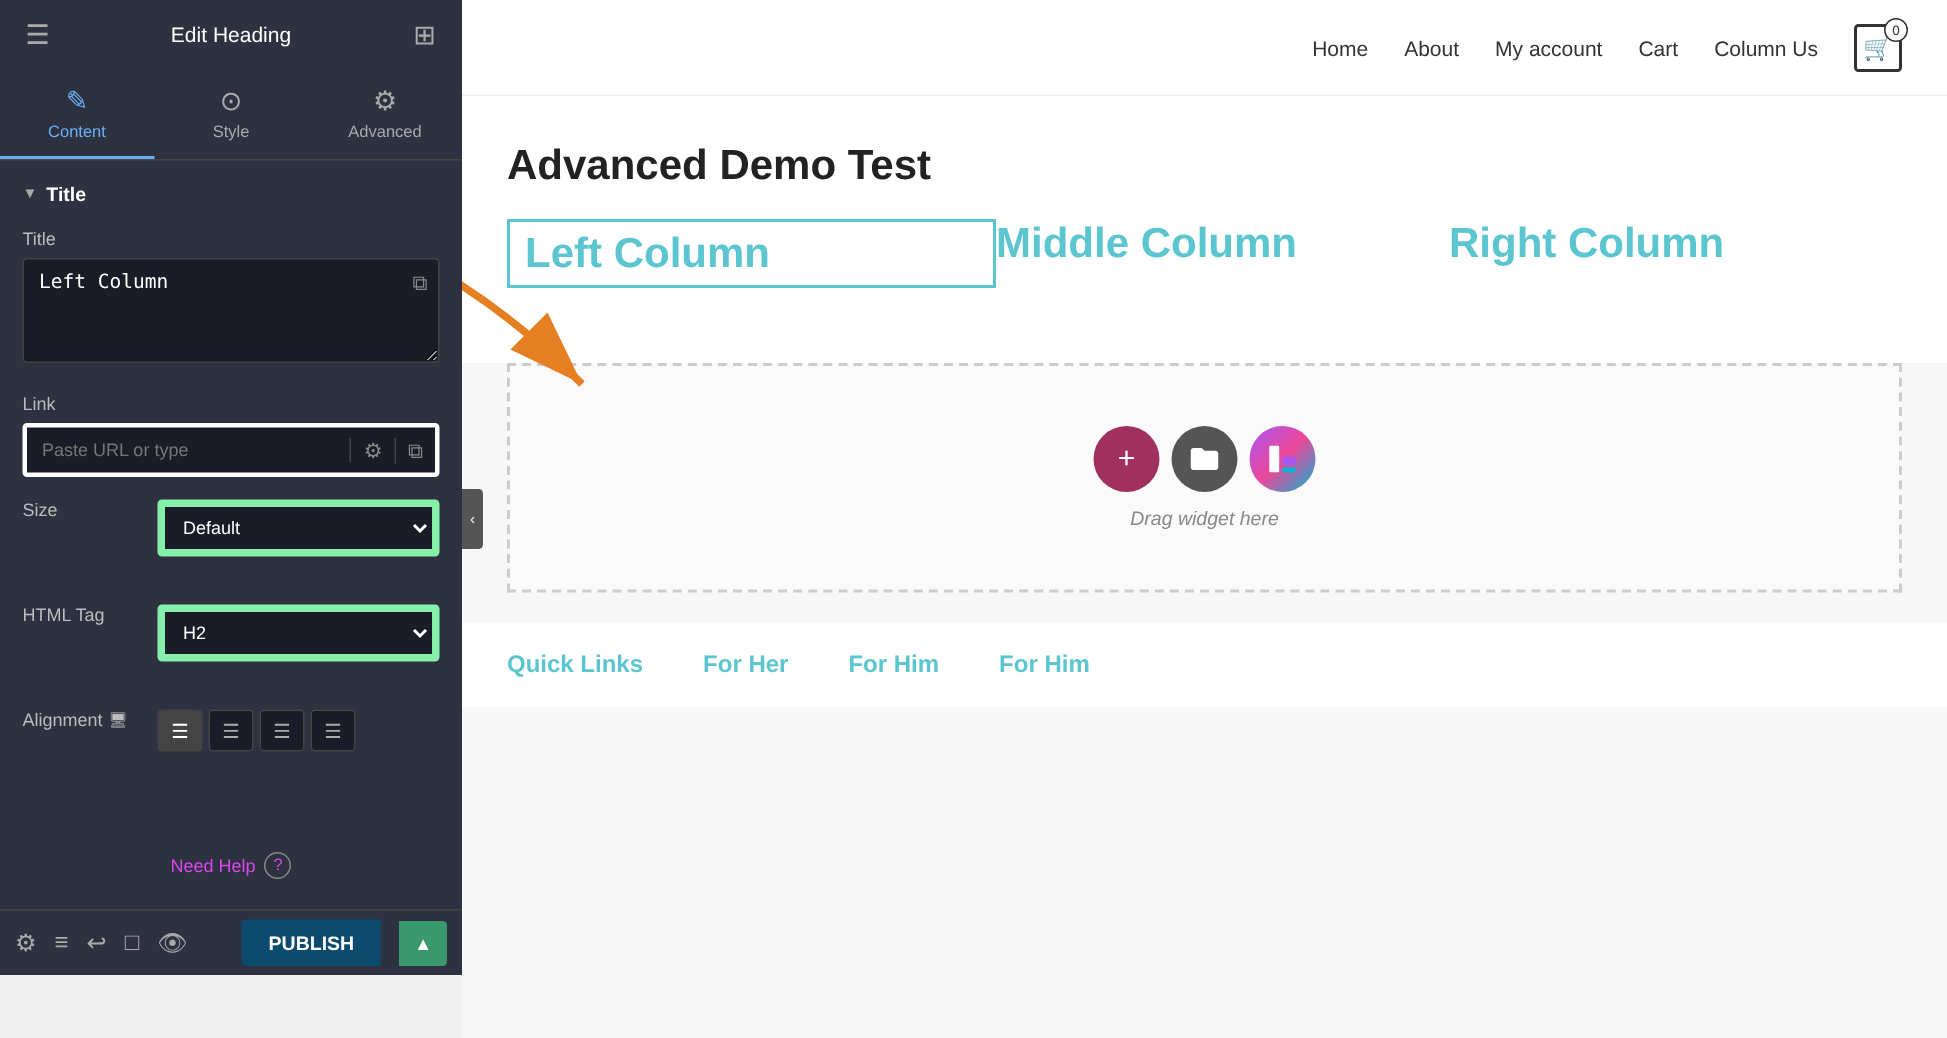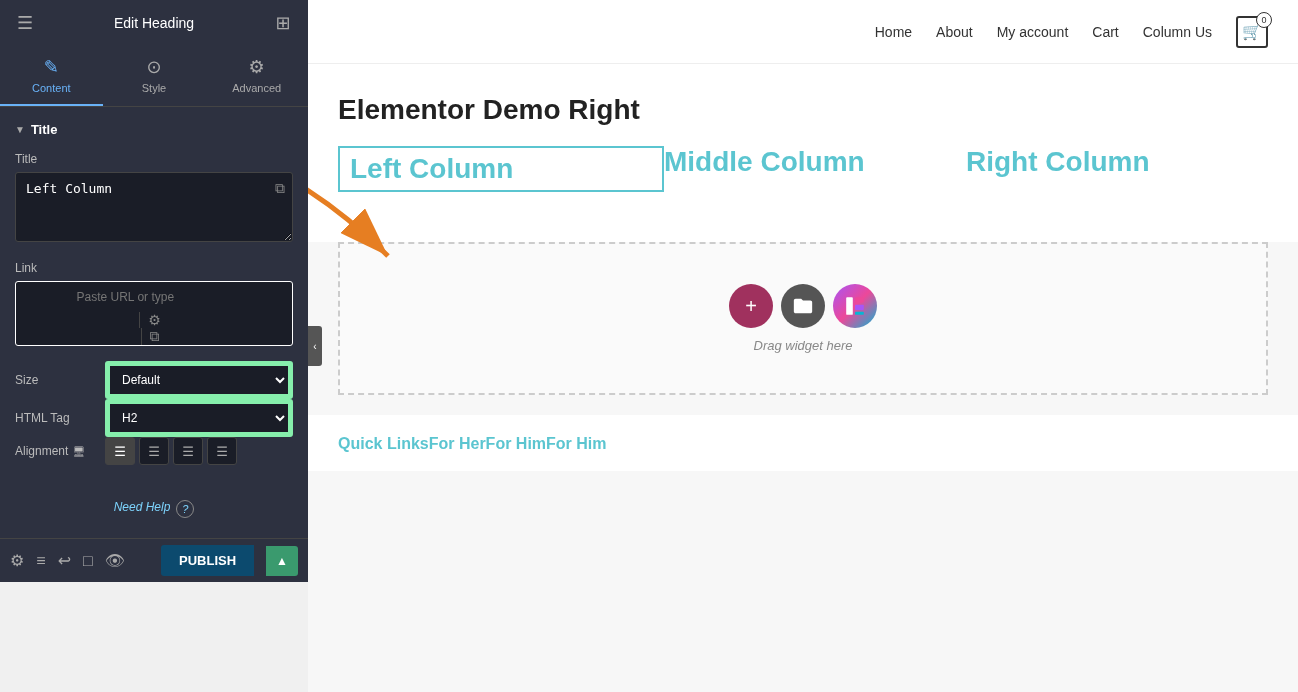--- a/index.html
+++ b/index.html
@@ -121,24 +121,23 @@
       top: 8px;
       color: #888;
       font-size: 14px;
       cursor: pointer;
     }
 
     .link-row {
       display: flex;
       align-items: center;
       background: #1a1d27;
-      border: 1px solid #ffffff;
+      border: 3px solid #ffffff;
       border-radius: 3px;
       margin-bottom: 15px;
-      flex-direction: column;
     }
     .link-input {
       flex: 1;
       background: transparent;
       border: none;
       color: #888;
       font-size: 12px;
       padding: 8px 10px;
       outline: none;
     }
@@ -148,22 +147,22 @@
       font-size: 14px;
       cursor: pointer;
       border-left: 1px solid #444;
     }
     .link-icon-btn:last-child {
       border-left: 1px solid #444;
     }
 
     .form-row {
       display: flex;
-      align-items: center;
-      margin-bottom: 0;
+      align-items: flex-start;
+      margin-bottom: 32px;
     }
     .form-row-label {
       color: #bbb;
       font-size: 12px;
       width: 90px;
       flex-shrink: 0;
       display: flex;
       align-items: center;
       gap: 4px;
     }
@@ -199,27 +198,27 @@
       justify-content: center;
     }
     .align-btn.active {
       background: #444;
       color: #fff;
     }
 
     .need-help {
       text-align: center;
       padding: 20px;
-      color: #7dd3fc;
+      color: #d946ef;
       font-size: 12px;
       display: flex;
+      align-items: center;
       justify-content: center;
       gap: 6px;
       cursor: pointer;
-      font-style: italic;
     }
     .help-circle {
       width: 18px;
       height: 18px;
       border: 1px solid #888;
       border-radius: 50%;
       display: flex;
       align-items: center;
       justify-content: center;
       font-size: 11px;
@@ -395,20 +394,21 @@
     .drag-widget-text {
       font-style: italic;
       color: #888;
       font-size: 13px;
     }
 
     .footer-section {
       background: #fff;
       padding: 20px 30px 10px 30px;
       display: flex;
+      gap: 40px;
     }
     .footer-col-title {
       font-size: 16px;
       font-weight: 700;
       color: #5bc5d0;
       margin-bottom: 8px;
     }
 
     
     .collapse-handle {
@@ -561,21 +561,21 @@
         <a class="nav-link">Cart</a>
         <a class="nav-link">Column Us</a>
         <div class="cart-icon-wrapper">
           🛒
           <span class="cart-count">0</span>
         </div>
       </nav>
     </div>
 
     <div class="page-content">
-      <h1 class="page-title">Elementor Demo Right</h1>
+      <h1 class="page-title">Advanced Demo Test</h1>
 
       <div style="position:relative;">
         <div class="columns-row">
           <div class="column-heading selected">Left Column</div>
           <div class="column-heading">Middle Column</div>
           <div class="column-heading">Right Column</div>
         </div>
 
         <svg style="position:absolute; left:-280px; top:-30px; width:420px; height:180px; pointer-events:none; z-index:10;" viewBox="0 0 420 180">
           <defs>

